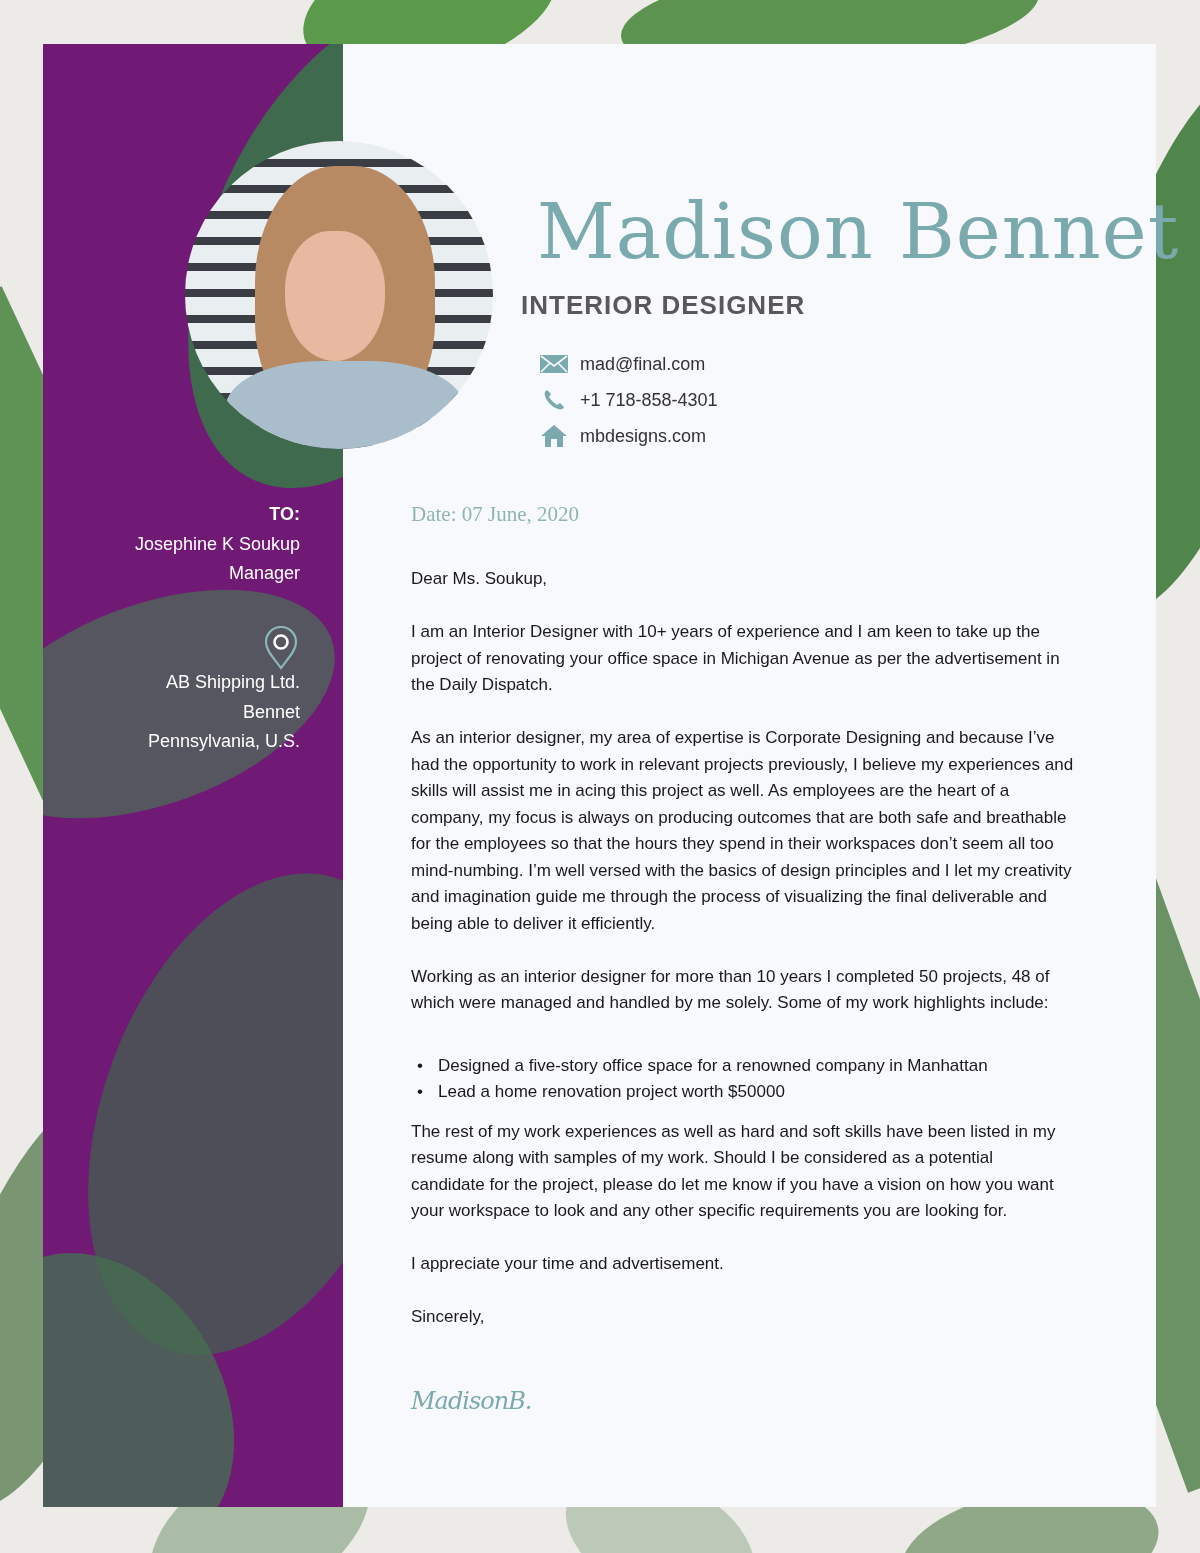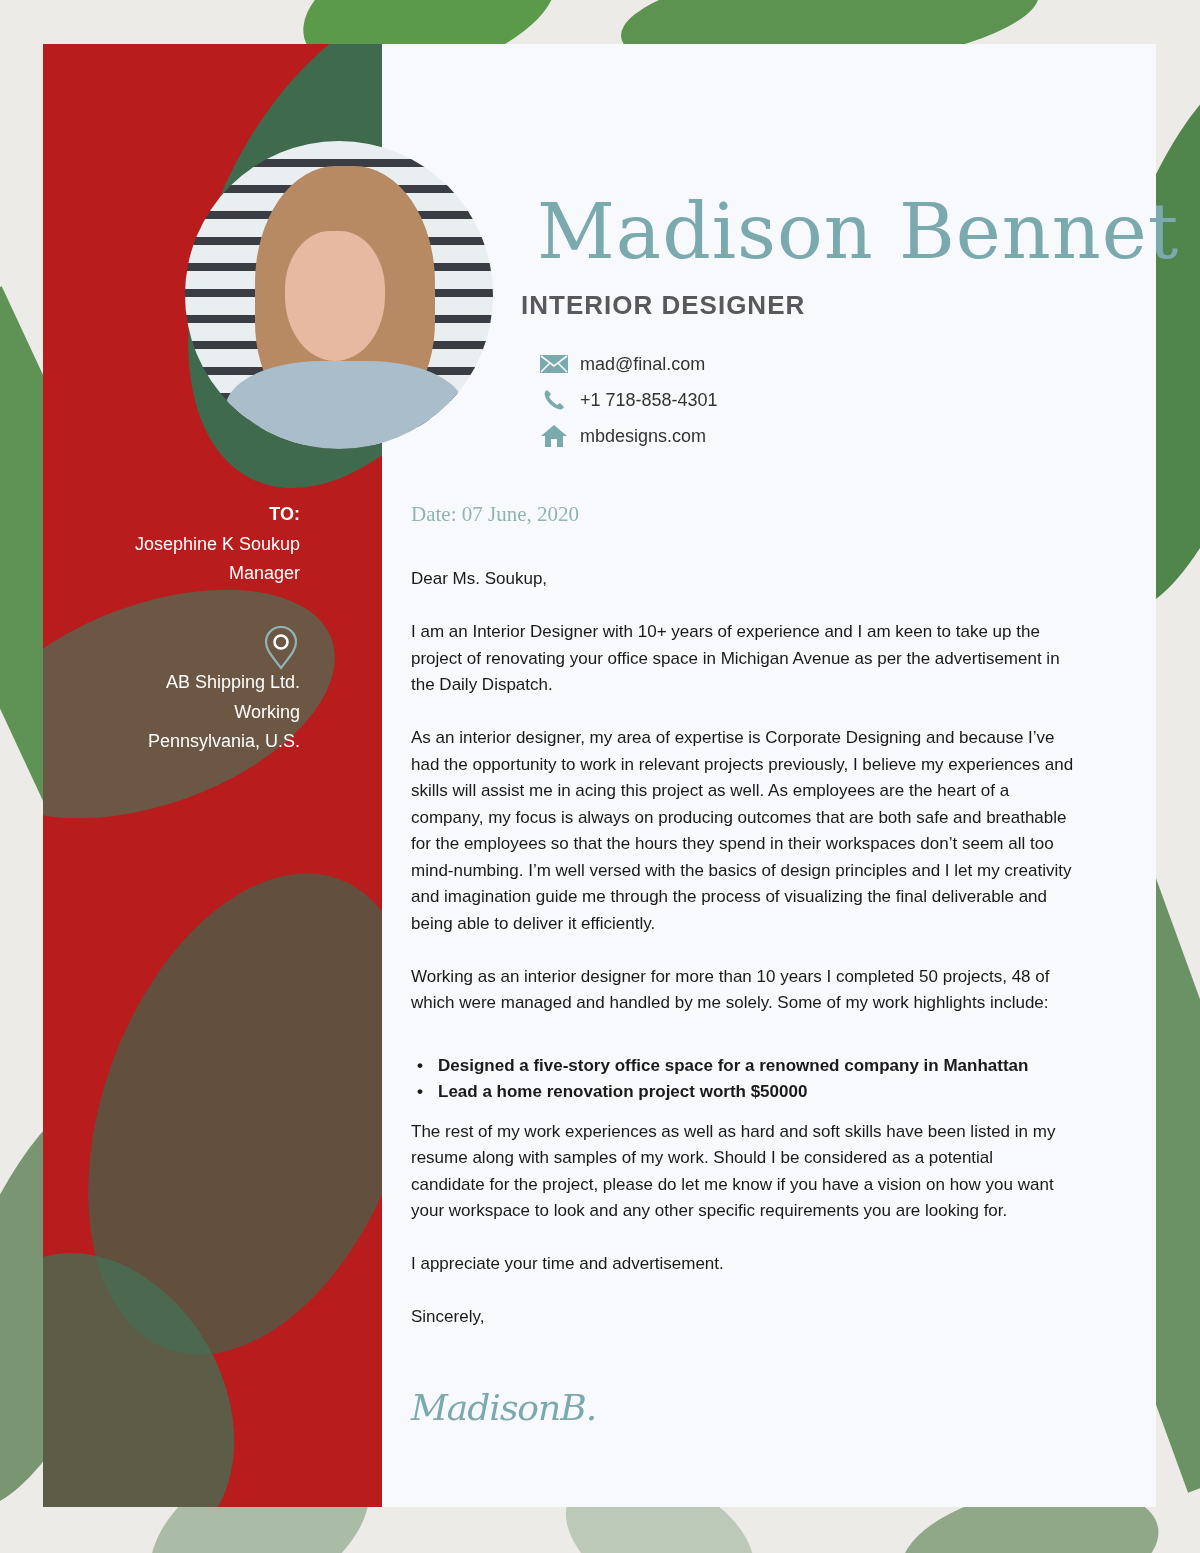--- a/index.html
+++ b/index.html
@@ -19,22 +19,22 @@
   .leaf-f { right:-60px; top:880px; width:180px; height:600px; background:#55834c; transform:rotate(-20deg); opacity:.85; }
   .leaf-g { left:140px; top:1460px; width:240px; height:140px; background:#8fa88a; transform:rotate(-30deg); border-radius:50%; opacity:.7; }
   .leaf-h { left:560px; top:1480px; width:200px; height:120px; background:#9fb29a; transform:rotate(25deg); border-radius:50%; opacity:.6; }
   .leaf-i { left:900px; top:1490px; width:260px; height:120px; background:#6a8b60; transform:rotate(-10deg); border-radius:50%; opacity:.7; }
 
   .page {
     position:absolute; left:43px; top:44px; width:1113px; height:1463px;
     background:#f8f9fc;
   }
   .sidebar {
-    position:absolute; left:0; top:0; width:339px; height:100%;
-    background:#b91c1c; overflow:hidden;
+    position:absolute; left:0; top:0; width:300px; height:100%;
+    background:#701a75; overflow:hidden;
   }
   .sidebar .shape1 { position:absolute; left:170px; top:-60px; width:300px; height:520px; background:#3f6a4d; border-radius:50%; transform:rotate(25deg); }
   .sidebar .shape2 { position:absolute; left:-80px; top:560px; width:380px; height:200px; background:#4a7156; border-radius:50%; transform:rotate(-20deg); opacity:.7; }
   .sidebar .shape3 { position:absolute; left:60px; top:820px; width:300px; height:500px; background:#3f654b; border-radius:50%; transform:rotate(20deg); opacity:.7; }
   .sidebar .shape4 { position:absolute; left:-60px; top:1200px; width:240px; height:320px; background:#466e53; border-radius:50%; transform:rotate(-30deg); opacity:.8; }
 
   .photo {
     position:absolute; left:142px; top:97px; width:308px; height:308px;
     border-radius:50%; overflow:hidden;
     background:repeating-linear-gradient(180deg, #e9eef0 0 18px, #3a3e44 18px 26px);
@@ -71,25 +71,25 @@
   .date {
     position:absolute; left:368px; top:458px;
     font-family:Liberation Serif, serif; font-size:21px; color:#8fb4b3;
   }
   .letter {
     position:absolute; left:368px; top:522px; width:665px;
     font-size:17px; line-height:26.5px; color:#1a1a1a;
   }
   .letter p { margin-bottom:26.5px; }
   .letter ul { list-style:none; margin:10px 0 12px 0; }
-  .letter li { position:relative; padding-left:27px;font-weight:bold; }
+  .letter li { position:relative; padding-left:27px; }
   .letter li::before { content:"\2022"; position:absolute; left:6px; top:0; }
   .signature {
     position:absolute; left:368px; top:1343px;
-    font-family:"DejaVu Serif", serif; font-style:italic; font-size:36px; color:#7aa9ae;
+    font-family:"DejaVu Serif", serif; font-style:italic; font-size:24px; color:#7aa9ae;
     letter-spacing:-1px;
   }
 </style>
 </head>
 <body>
 
 <div class="leaf leaf-a"></div>
 <div class="leaf leaf-b"></div>
 <div class="leaf leaf-c"></div>
 <div class="leaf leaf-d"></div>
@@ -113,21 +113,21 @@
       <div>Manager</div>
     </div>
 
     <svg class="pin" viewBox="0 0 38 44">
       <path d="M19 42 C10 30 4 24 4 16 A15 15 0 0 1 34 16 C34 24 28 30 19 42 Z" fill="none" stroke="#8fb4b6" stroke-width="2.2"></path>
       <circle cx="19" cy="16" r="6.5" fill="none" stroke="#ffffff" stroke-width="2.6"></circle>
     </svg>
 
     <div class="address">
       <div>AB Shipping Ltd.</div>
-      <div>Working</div>
+      <div>Bennet</div>
       <div>Pennsylvania, U.S.</div>
     </div>
   </div>
 
   <div class="photo">
     <div class="hair"></div>
     <div class="face"></div>
     <div class="sweater"></div>
   </div>
 

